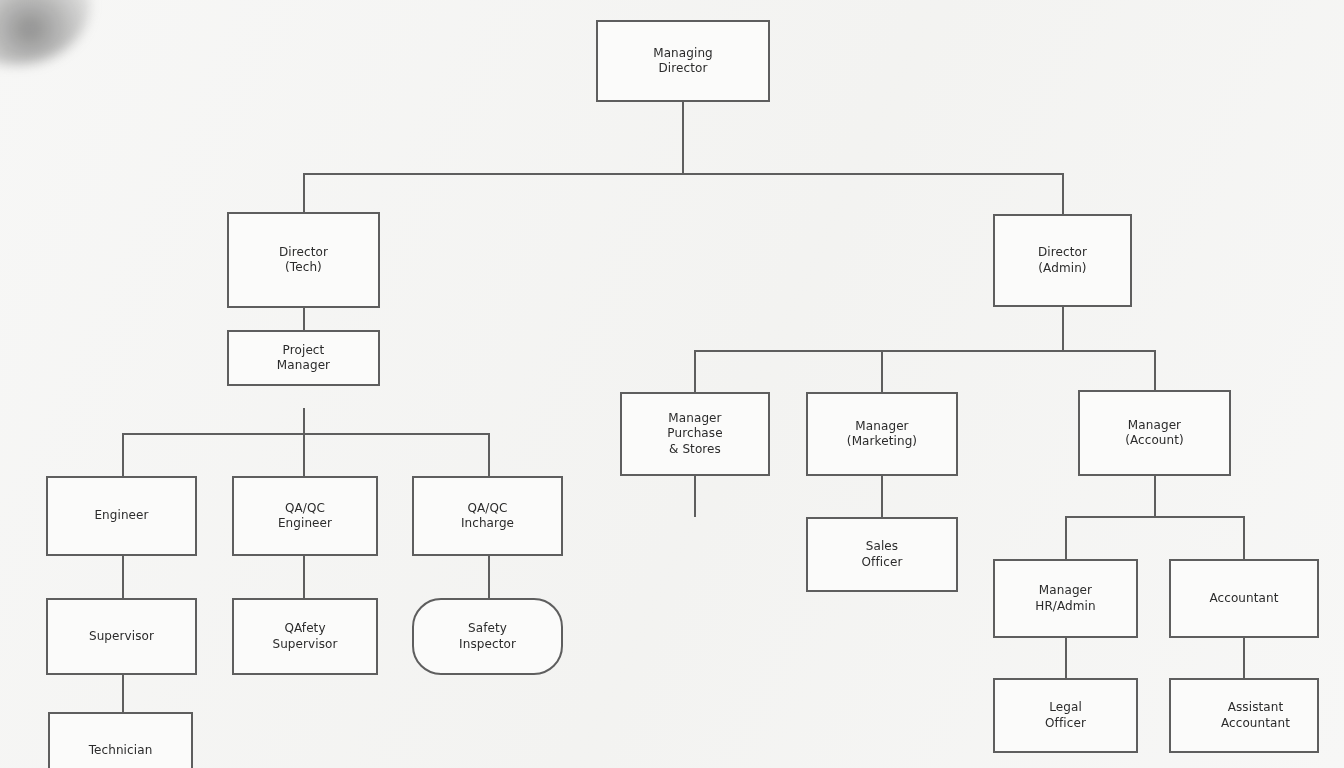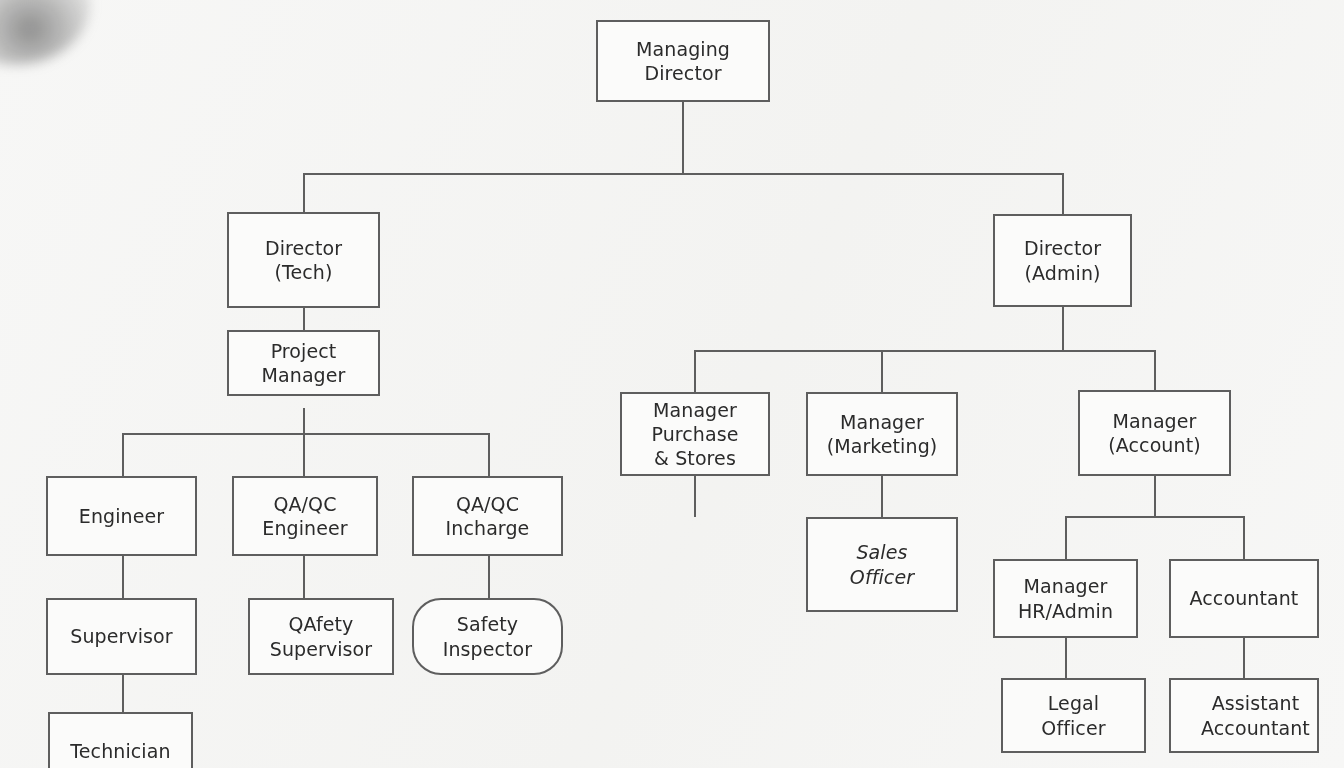--- a/index.html
+++ b/index.html
@@ -38,21 +38,21 @@
   .node {
     position: absolute;
     box-sizing: border-box;
     border: 2px solid #5e5e5e;
     background: #fbfbfa;
     display: flex;
     align-items: center;
     justify-content: center;
     text-align: center;
     color: #2b2b2b;
-    font-size: 19px;
+    font-size: 12px;
     line-height: 1.28;
     letter-spacing: 0.1px;
     white-space: pre-line;
     box-shadow: 0 0 0 0 rgba(0,0,0,0);
   }
 
   .vline {
     position: absolute;
     width: 0;
     border-left: 2px solid #5e5e5e;
@@ -112,59 +112,59 @@
 
   <div class="node" style="left:596px; top:20px; width:174px; height:82px;">Managing
 Director</div>
 
   <div class="node" style="left:227px; top:212px; width:153px; height:96px;">Director
 (Tech)</div>
 
   <div class="node" style="left:993px; top:214px; width:139px; height:93px;">Director
 (Admin)</div>
 
-  <div class="node" style="left:227px; top:330px; width:153px; height:66px;">Project
+  <div class="node" style="left:227px; top:330px; width:153px; height:56px;">Project
 Manager</div>
 
   <div class="node" style="left:46px; top:476px; width:151px; height:80px;">Engineer</div>
 
   <div class="node" style="left:232px; top:476px; width:146px; height:80px;">QA/QC
 Engineer</div>
 
   <div class="node" style="left:412px; top:476px; width:151px; height:80px;">QA/QC
 Incharge</div>
 
   <div class="node" style="left:46px; top:598px; width:151px; height:77px;">Supervisor</div>
 
-  <div class="node" style="left:232px; top:598px; width:146px; height:77px;margin-left:16px;">QAfety
+  <div class="node" style="left:232px; top:598px; width:146px; height:77px;">QAfety
 Supervisor</div>
 
   <div class="node" style="left:412px; top:598px; width:151px; height:77px;border-radius:29px;">Safety
 Inspector</div>
 
   <div class="node" style="left:48px; top:712px; width:145px; height:78px;">Technician</div>
 
   <div class="node" style="left:620px; top:392px; width:150px; height:84px;">Manager
 Purchase
 &amp; Stores</div>
 
   <div class="node" style="left:806px; top:392px; width:152px; height:84px;">Manager
 (Marketing)</div>
 
   <div class="node" style="left:1078px; top:390px; width:153px; height:86px;">Manager
 (Account)</div>
 
 
-  <div class="node" style="left:806px; top:517px; width:152px; height:95px;font-style:italic;">Sales
+  <div class="node" style="left:806px; top:517px; width:152px; height:75px;">Sales
 Officer</div>
 
   <div class="node" style="left:993px; top:559px; width:145px; height:79px;">Manager
 HR/Admin</div>
 
   <div class="node" style="left:1169px; top:559px; width:150px; height:79px;">Accountant</div>
 
-  <div class="node" style="left:993px; top:678px; width:145px; height:75px;margin-left:8px;">Legal
+  <div class="node" style="left:993px; top:678px; width:145px; height:75px;">Legal
 Officer</div>
 
   <div class="node" style="left:1169px; top:678px; width:150px; height:75px;padding-left:23px;">Assistant
 Accountant</div>
 
 </div>
 
 </body></html>

